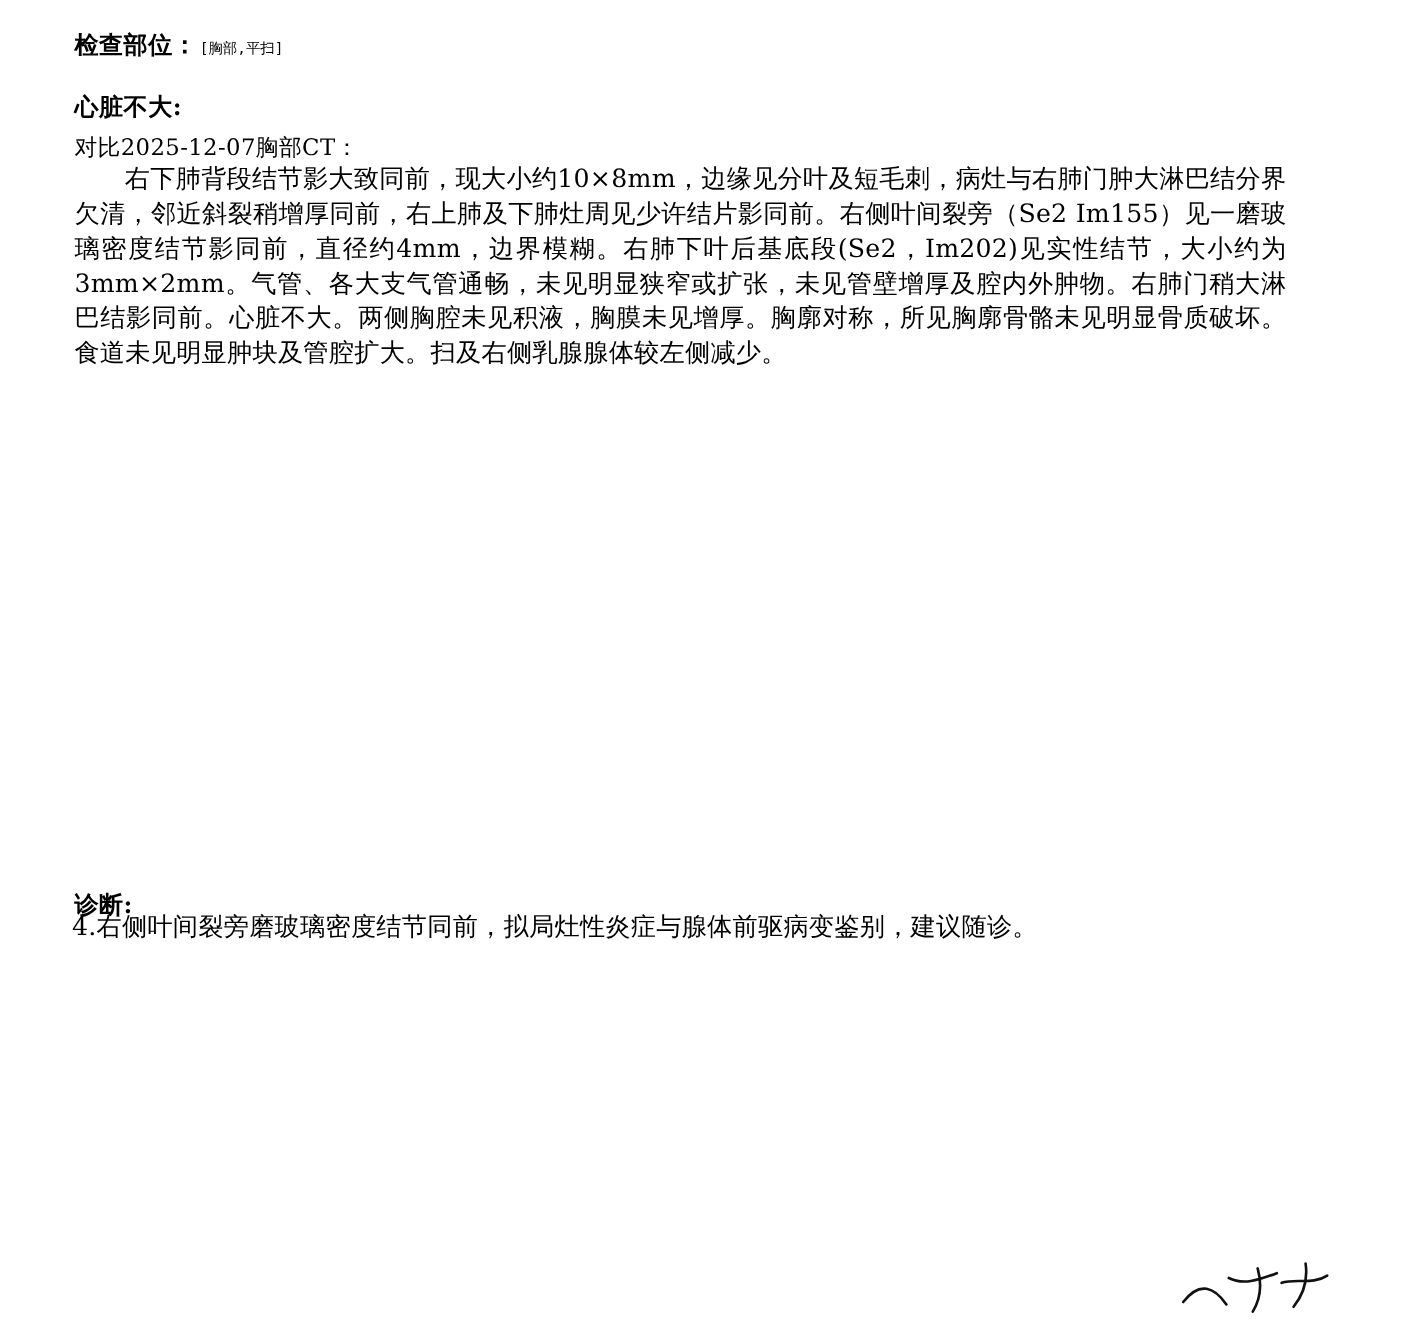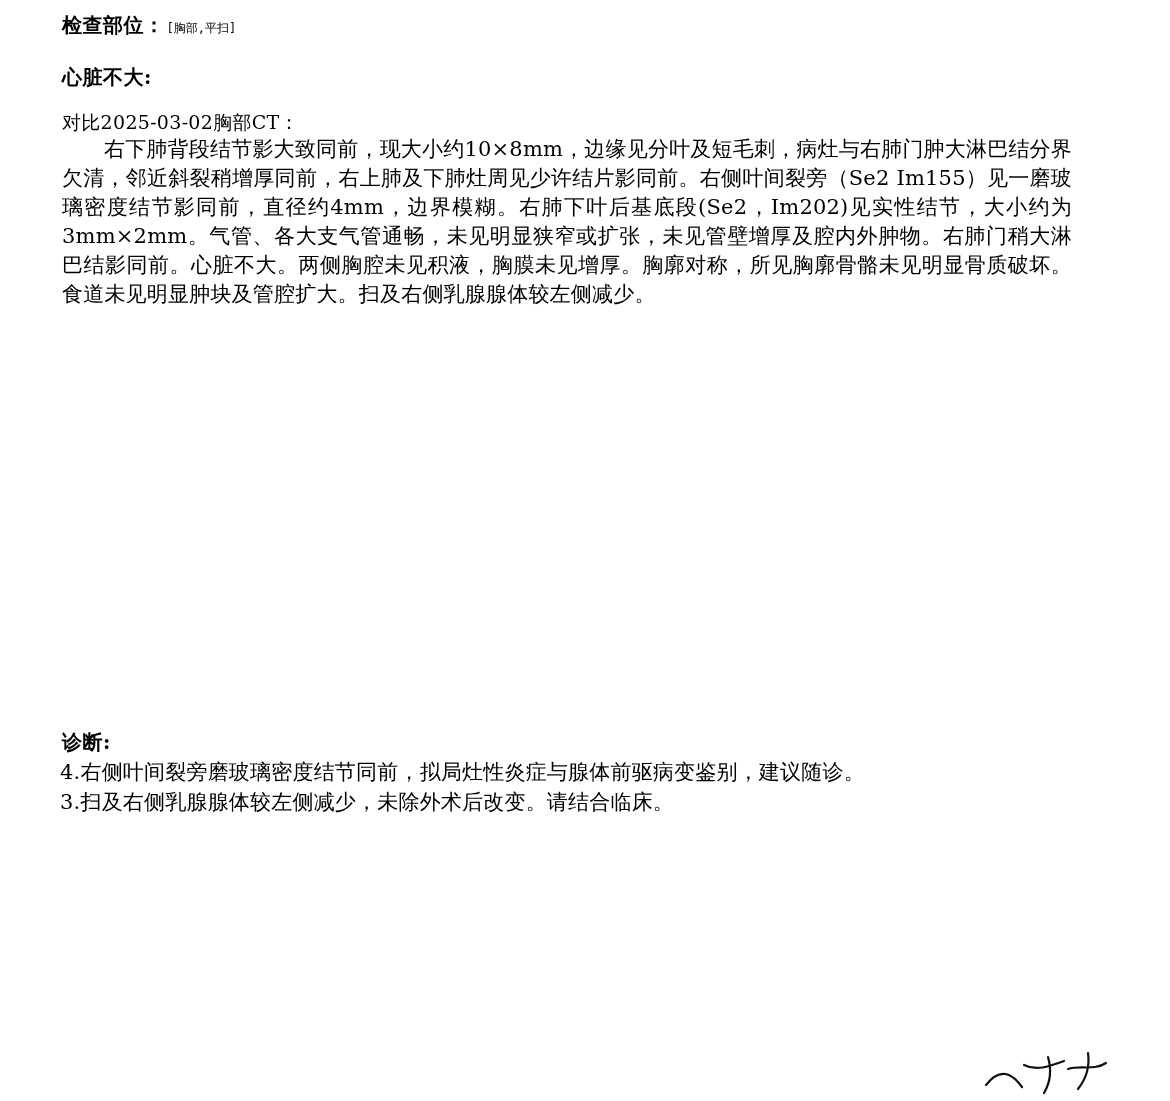--- a/index.html
+++ b/index.html
@@ -19,20 +19,21 @@
     position: relative;
     width: 1170px;
     height: 1101px;
     box-sizing: border-box;
     padding: 0;
   }
   .section-label {
     font-weight: bold;
     font-size: 20px;
     letter-spacing: 0.5px;
+    margin-top: 12px;
   }
   .row-site {
     position: absolute;
     left: 62px;
     top: 12px;
     display: flex;
     align-items: baseline;
     white-space: nowrap;
   }
   .row-site .value {
@@ -100,29 +101,28 @@
 
 <div class="page">
 
   <div class="row-site">
     <span class="section-label">检查部位：</span>
     <span class="value">[胸部,平扫]</span>
   </div>
 
   <div class="section-label heading-findings">心脏不大:</div>
 
-  <div class="findings-compare">对比2025-03-02胸部CT：</div>
+  <div class="findings-compare">对比2025-12-07胸部CT：</div>
 
   <div class="findings-body">右下肺背段结节影大致同前，现大小约10×8mm，边缘见分叶及短毛刺，病灶与右肺门肿大淋巴结分界欠清，邻近斜裂稍增厚同前，右上肺及下肺灶周见少许结片影同前。右侧叶间裂旁（Se2 Im155）见一磨玻璃密度结节影同前，直径约4mm，边界模糊。右肺下叶后基底段(Se2，Im202)见实性结节，大小约为3mm×2mm。气管、各大支气管通畅，未见明显狭窄或扩张，未见管壁增厚及腔内外肿物。右肺门稍大淋巴结影同前。心脏不大。两侧胸腔未见积液，胸膜未见增厚。胸廓对称，所见胸廓骨骼未见明显骨质破坏。食道未见明显肿块及管腔扩大。扫及右侧乳腺腺体较左侧减少。</div>
 
   <div class="section-label heading-diagnosis">诊断:</div>
 
   <ul class="diagnosis-list">
     <li>4.右侧叶间裂旁磨玻璃密度结节同前，拟局灶性炎症与腺体前驱病变鉴别，建议随诊。</li>
-    <li>3.扫及右侧乳腺腺体较左侧减少，未除外术后改变。请结合临床。</li>
   </ul>
 
   <svg class="sig" viewBox="0 0 140 60" xmlns="http://www.w3.org/2000/svg">
     <path d="M8 38 C 22 20, 34 26, 44 40" stroke="#111" stroke-width="2.2" fill="none" stroke-linecap="round"></path>
     <path d="M46 18 C 58 24, 70 20, 86 14" stroke="#111" stroke-width="2.2" fill="none" stroke-linecap="round"></path>
     <path d="M70 10 C 74 24, 72 36, 66 46" stroke="#111" stroke-width="2.2" fill="none" stroke-linecap="round"></path>
     <path d="M90 22 C 102 18, 116 24, 128 16" stroke="#111" stroke-width="2.2" fill="none" stroke-linecap="round"></path>
     <path d="M110 6 C 112 20, 108 32, 100 42" stroke="#111" stroke-width="2.2" fill="none" stroke-linecap="round"></path>
   </svg>
 

